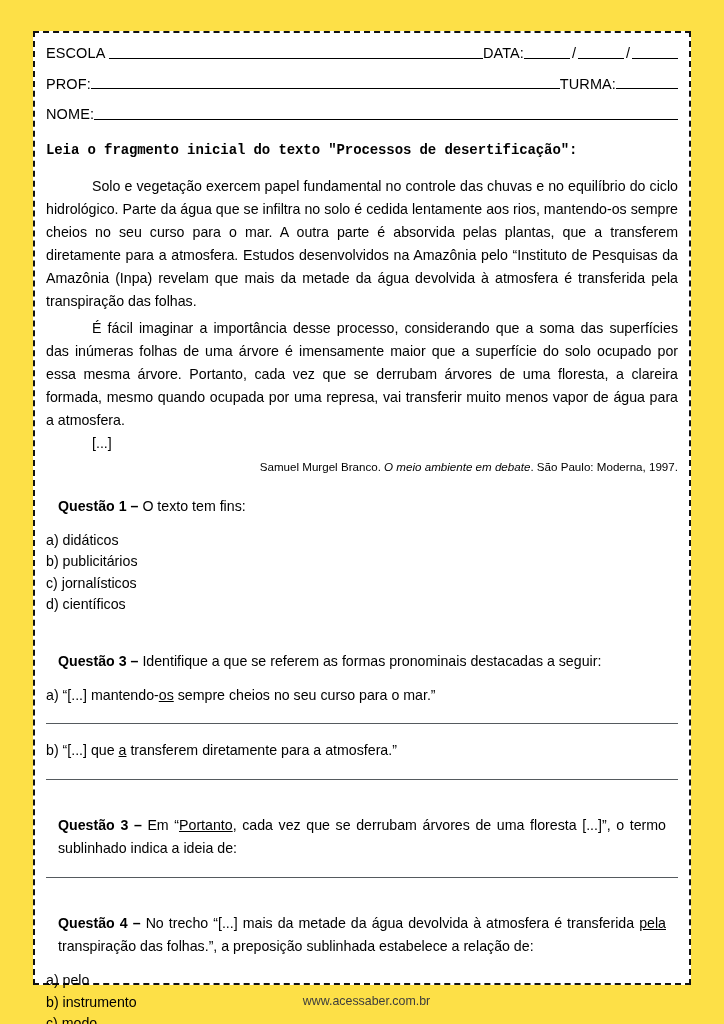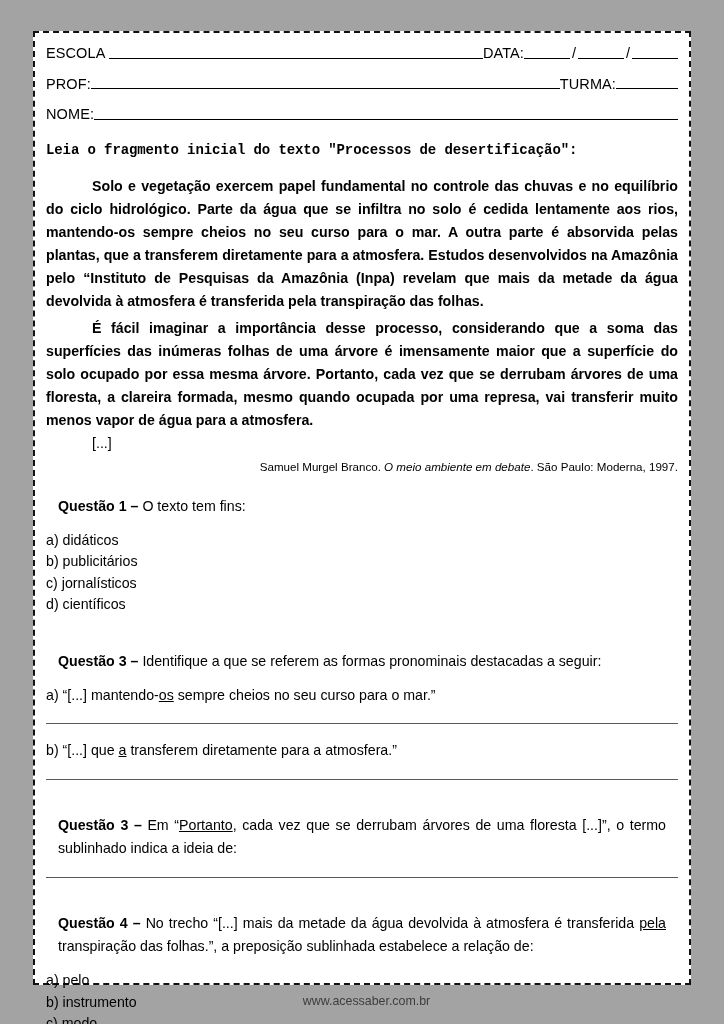--- a/index.html
+++ b/index.html
@@ -15,21 +15,21 @@
     color: #000000;
     position: relative;
     overflow: hidden;
   }
   .page {
     position: absolute;
     left: 0;
     top: 0;
     width: 724px;
     height: 1024px;
-    background: #a3a3a3;
+    background: #fde047;
   }
   
   .sheet {
     position: absolute;
     left: 33px;
     top: 31px;
     width: 658px;
     height: 954px;
     border: 2px dashed #111111;
     box-sizing: border-box;
@@ -78,21 +78,20 @@
     margin-bottom: 17px;
     letter-spacing: -0.1px;
     font-family: Liberation Mono, monospace;
   }
   .para {
     font-size: 14.2px;
     line-height: 1.62;
     text-align: justify;
     text-indent: 46px;
     margin: 0;
-    font-weight: bold;
   }
   .para + .para { margin-top: 4px; }
   .brackets {
     font-size: 14.2px;
     line-height: 1.62;
     text-indent: 46px;
     margin: 0;
   }
   .credit {
     font-size: 11.6px;

